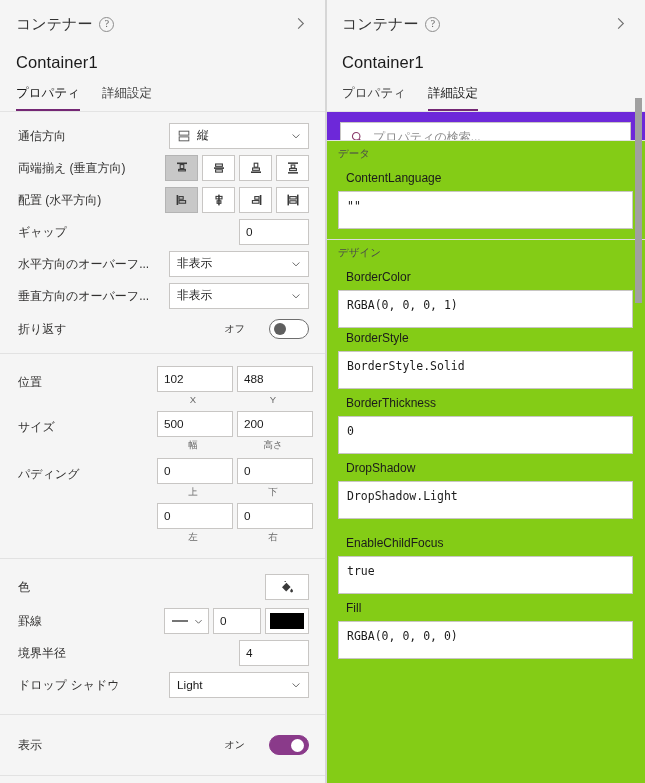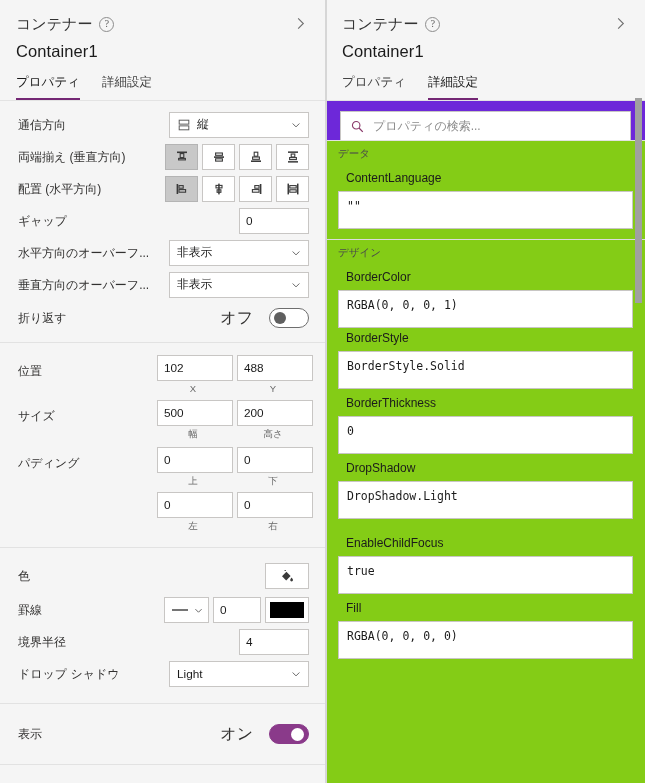--- a/index.html
+++ b/index.html
@@ -37,21 +37,21 @@
     border: 1px solid #8d8d8d; color: #5f5f5f; font-size: 10.5px;
     display: flex; align-items: center; justify-content: center;
     line-height: 1; font-family: "Liberation Serif", serif;
   }
   .collapse-btn {
     position: absolute; right: 12px; top: 10px;
     width: 26px; height: 26px; display: flex; align-items: center; justify-content: center;
     color: #707070;
   }
   .title-text {
-    font-size: 16.5px; color: #1b1b1b; margin-top: 8px; font-weight: 400;
+    font-size: 16.5px; color: #1b1b1b; margin-top: 19px; font-weight: 400;
     letter-spacing: 0.1px;
   }
   .tabs {
     display: flex; gap: 22px; margin-top: 13px; position: relative;
   }
   .tab {
     font-size: 12.5px; color: #444444; padding-bottom: 7px;
     border-bottom: 2.5px solid transparent; cursor: pointer;
   }
   .tab.active { color: #1b1b1b; border-bottom-color: #742774; }
@@ -87,21 +87,21 @@
   .iconbtn {
     width: 33px; height: 26px; background: #ffffff; border: 1px solid #c8c6c4;
     margin-left: 4px; display: flex; align-items: center; justify-content: center;
     cursor: pointer;
   }
   .iconbtn:first-child { margin-left: 0; }
   .iconbtn.selected { background: #c8c8c8; border-color: #b4b4b4; }
 
   
   .toggle-wrap { display: flex; align-items: center; }
-  .toggle-label { font-size: 16px; color: #323130; margin-right: 16px; }
+  .toggle-label { font-size: 10px; color: #323130; margin-right: 24px; }
   .switch {
     width: 40px; height: 20px; border-radius: 10px; position: relative; cursor: pointer;
   }
   .switch.off { background: #ffffff; border: 1px solid #6e6e6e; }
   .switch.off .knob {
     position: absolute; width: 12px; height: 12px; border-radius: 50%;
     background: #5f5f5f; left: 4px; top: 3px;
   }
   .switch.on { background: #8a3a8a; border: 1px solid #8a3a8a; }
   .switch.on .knob {

